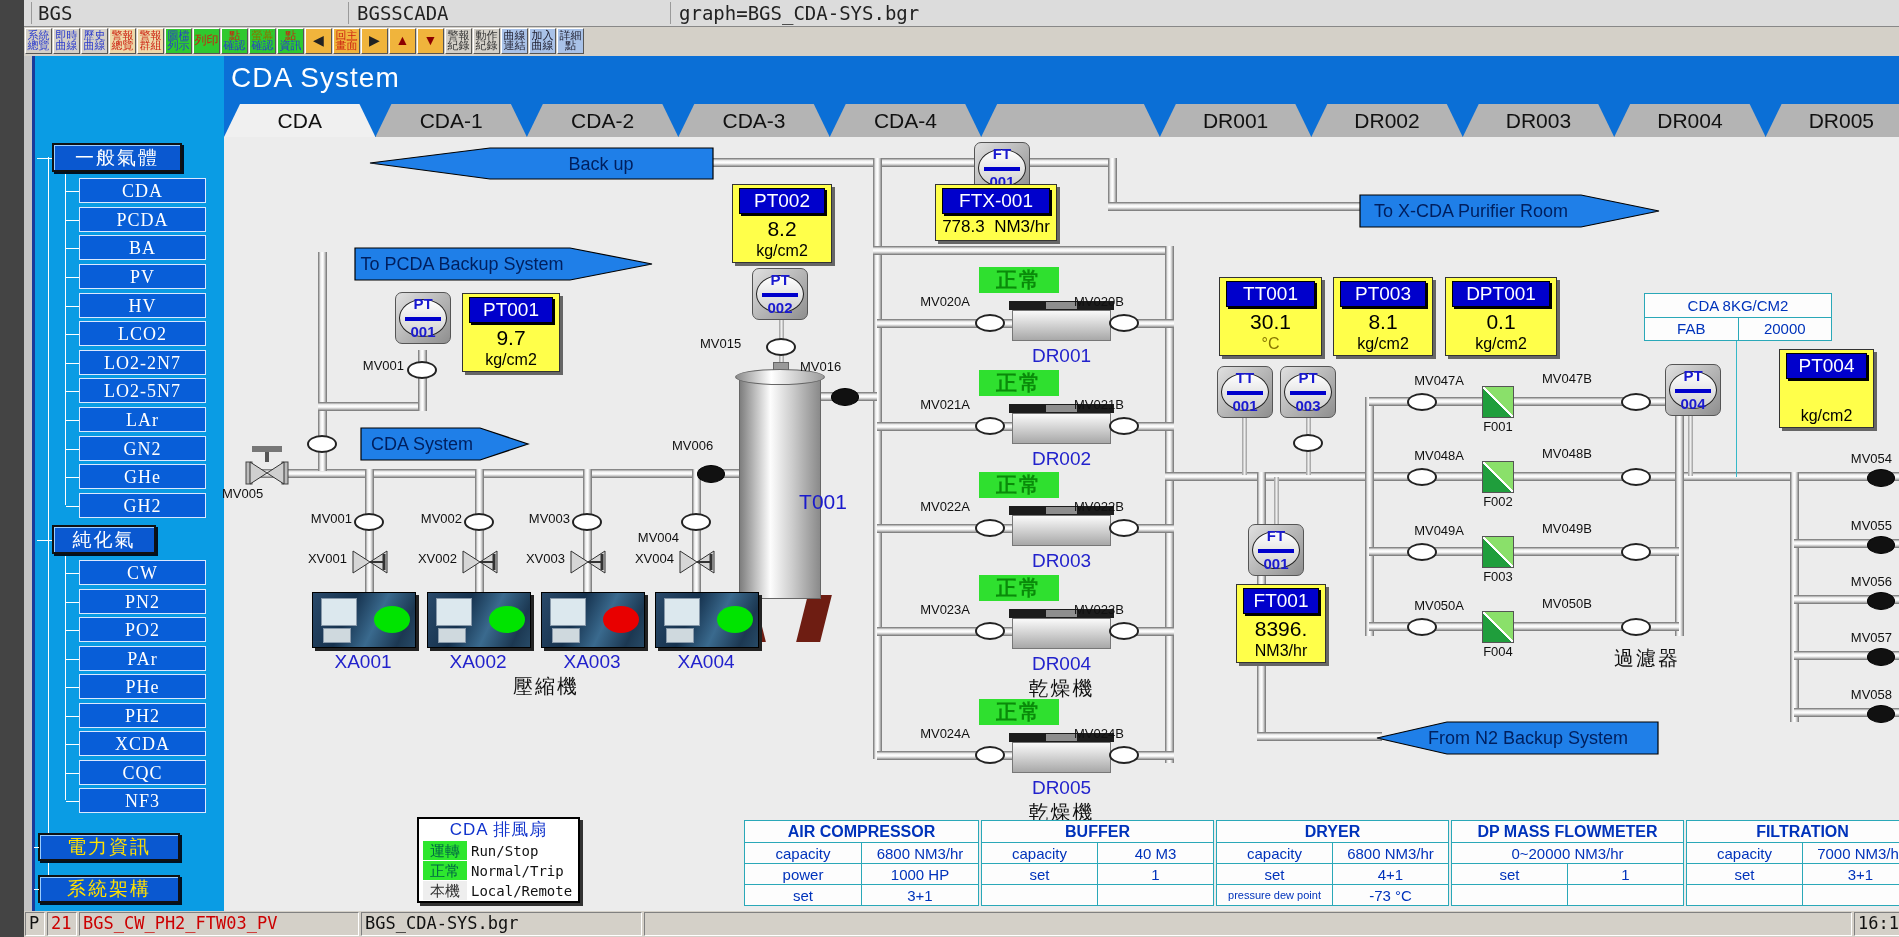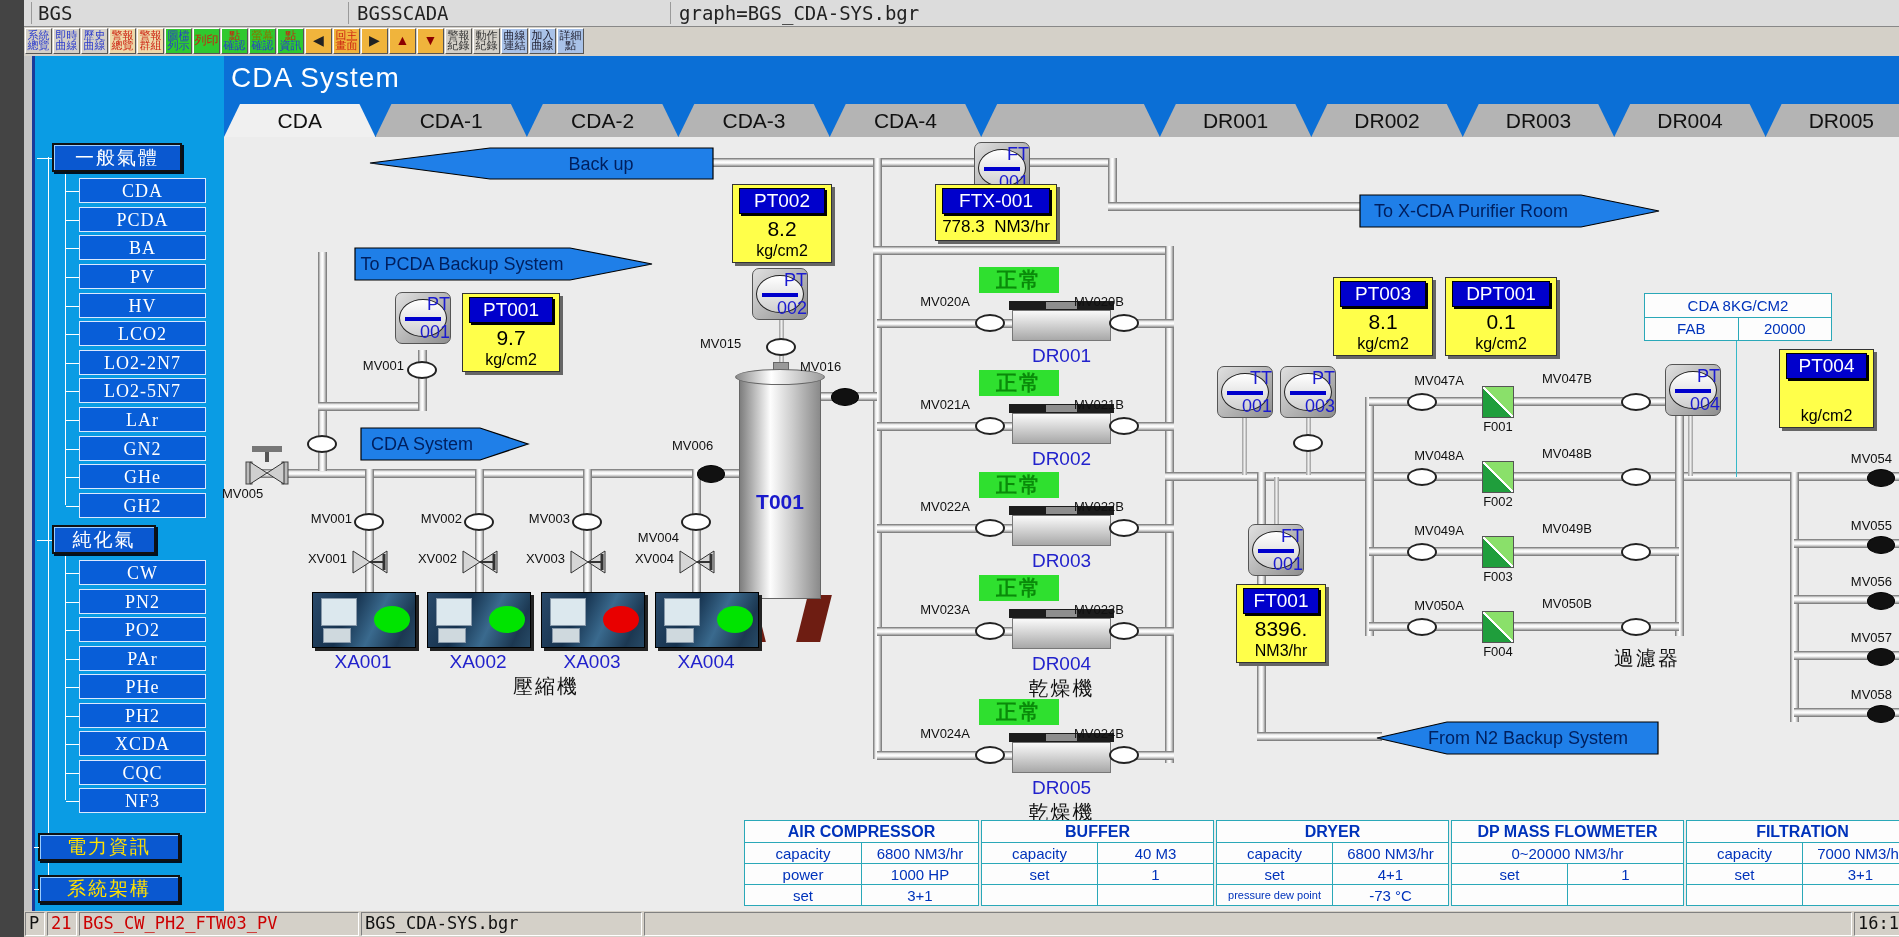--- a/index.html
+++ b/index.html
@@ -77,21 +77,21 @@
   .disp .val{font-size:21px;line-height:25px;color:#000;min-height:25px;}
   .disp .unit{font-size:16px;line-height:19px;color:#000;}
   .disp .unit.khaki{color:#857500;}
   .disp .inline{font-size:17px;line-height:22px;color:#000;}
 
   
   .inst{position:absolute;width:54px;height:50px;background:linear-gradient(135deg,#e0e0e0,#8e8e8e);
         border:1px solid #555;border-radius:7px;}
   .inst .ell{position:absolute;left:3px;right:3px;top:6px;bottom:6px;border:1px solid #222;border-radius:50%;
              background:linear-gradient(180deg,#fff,#cfcfcf);}
-  .inst .t{position:absolute;width:100%;text-align:right;color:#1a1ad0;font-weight:normal;font-size:18px;line-height:16px;}
+  .inst .t{position:absolute;width:100%;text-align:center;color:#1a1ad0;font-weight:bold;font-size:15px;line-height:16px;}
   .inst .t1{top:3px;} .inst .t2{bottom:3px;}
   .inst .bar{position:absolute;left:16%;right:16%;top:47%;height:4px;background:#0000cc;}
 
   
   .lb{position:absolute;font-size:13px;color:#111;white-space:nowrap;}
   .lb.r{text-align:right;}
   .lb.c{text-align:center;}
   .lb.blue{color:#2222cc;font-size:19px;}
   .lb.big{font-size:20px;letter-spacing:2px;}
   .ok{position:absolute;width:80px;height:26px;background:#2fe02f;color:#0a8a0a;font-weight:bold;
@@ -349,21 +349,21 @@
   <svg class="flow" style="left:1352px;top:721px" width="284" height="34">
     <polygon points="282,1 71,1 1,17 71,33 282,33" fill="#1f7fe8" stroke="#000" stroke-width="1.2"></polygon>
     <text x="152" y="23" text-anchor="middle">From N2 Backup System</text>
   </svg>
 
   <div class="abs tleg" style="left:712px;transform:skewX(14deg)"></div>
   <div class="abs tleg" style="left:778px;transform:skewX(-14deg)"></div>
   <div class="abs" style="left:749px;top:362px;width:14px;height:10px;background:#999;border:1px solid #666"></div>
   <div class="abs" id="tankbody"></div>
   <div class="abs" id="tanklid"></div>
-  <div class="lb c" style="left:715px;top:490px;width:82px;color:#1a1acc;font-size:21px;font-weight:bold">T001</div>
+  <div class="lb c" style="left:758px;top:490px;width:82px;color:#1a1acc;font-size:21px;font-weight:normal">T001</div>
 
   <div class="photo" style="left:288px;top:592px">
       <i class="cab"></i>
       <i class="cab2"></i>
       <i class="st"></i>
     </div>
   <div class="photo" style="left:403px;top:592px">
       <i class="cab"></i>
       <i class="cab2"></i>
       <i class="st"></i>
@@ -535,20 +535,25 @@
       <i class="cap">
         <i></i>
       </i>
       <i class="bod"></i>
     </div>
   <div class="vw" style="left:1085px;top:746px"></div>
   <div class="lb" style="left:1050px;top:726px">MV024B</div>
   <div class="lb c blue" style="left:985px;top:777px;width:105px">DR005</div>
   <div class="lb big c" style="left:985px;top:799px;width:105px">乾燥機</div>
 
+  <div class="disp" style="left:1195px;top:277px;width:103px">
+    <div class="tag">TT001</div>
+    <div class="val">30.1</div>
+    <div class="unit khaki">°C</div>
+  </div>
   <div class="disp" style="left:1309px;top:277px;width:100px">
     <div class="tag">PT003</div>
     <div class="val">8.1</div>
     <div class="unit">kg/cm2</div>
   </div>
   <div class="disp" style="left:1421px;top:277px;width:112px">
     <div class="tag">DPT001</div>
     <div class="val">0.1</div>
     <div class="unit">kg/cm2</div>
   </div>
@@ -633,20 +638,26 @@
   <div class="vb" style="left:1843px;top:469px"></div>
   <div class="lb r" style="left:1784px;top:518px;width:84px">MV055</div>
   <div class="vb" style="left:1843px;top:536px"></div>
   <div class="lb r" style="left:1784px;top:574px;width:84px">MV056</div>
   <div class="vb" style="left:1843px;top:592px"></div>
   <div class="lb r" style="left:1784px;top:630px;width:84px">MV057</div>
   <div class="vb" style="left:1843px;top:648px"></div>
   <div class="lb r" style="left:1784px;top:687px;width:84px">MV058</div>
   <div class="vb" style="left:1843px;top:705px"></div>
 
+  <div class="abs" id="fanbox">
+    <div class="ttl">CDA 排風扇</div>
+    <div class="row"><span class="st g">運轉</span><span>Run/Stop</span></div>
+    <div class="row"><span class="st g">正常</span><span>Normal/Trip</span></div>
+    <div class="row"><span class="st n">本機</span><span>Local/Remote</span></div>
+  </div>
 
   <table class="spec" style="left:720px;top:820px;width:235px;height:84px">
     <tbody>
         <tr>
           <th colspan="2">AIR COMPRESSOR</th>
         </tr>
     <tr>
           <td style="width:42%">capacity</td>
           <td>6800 NM3/hr</td>
         </tr>

